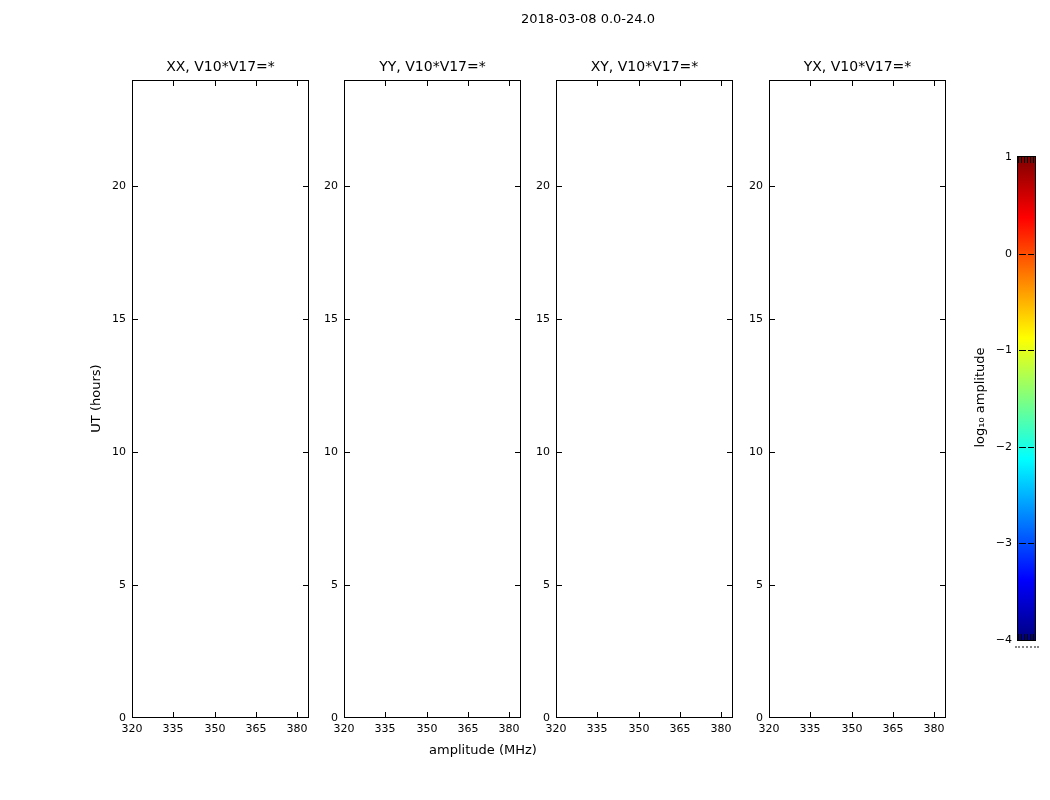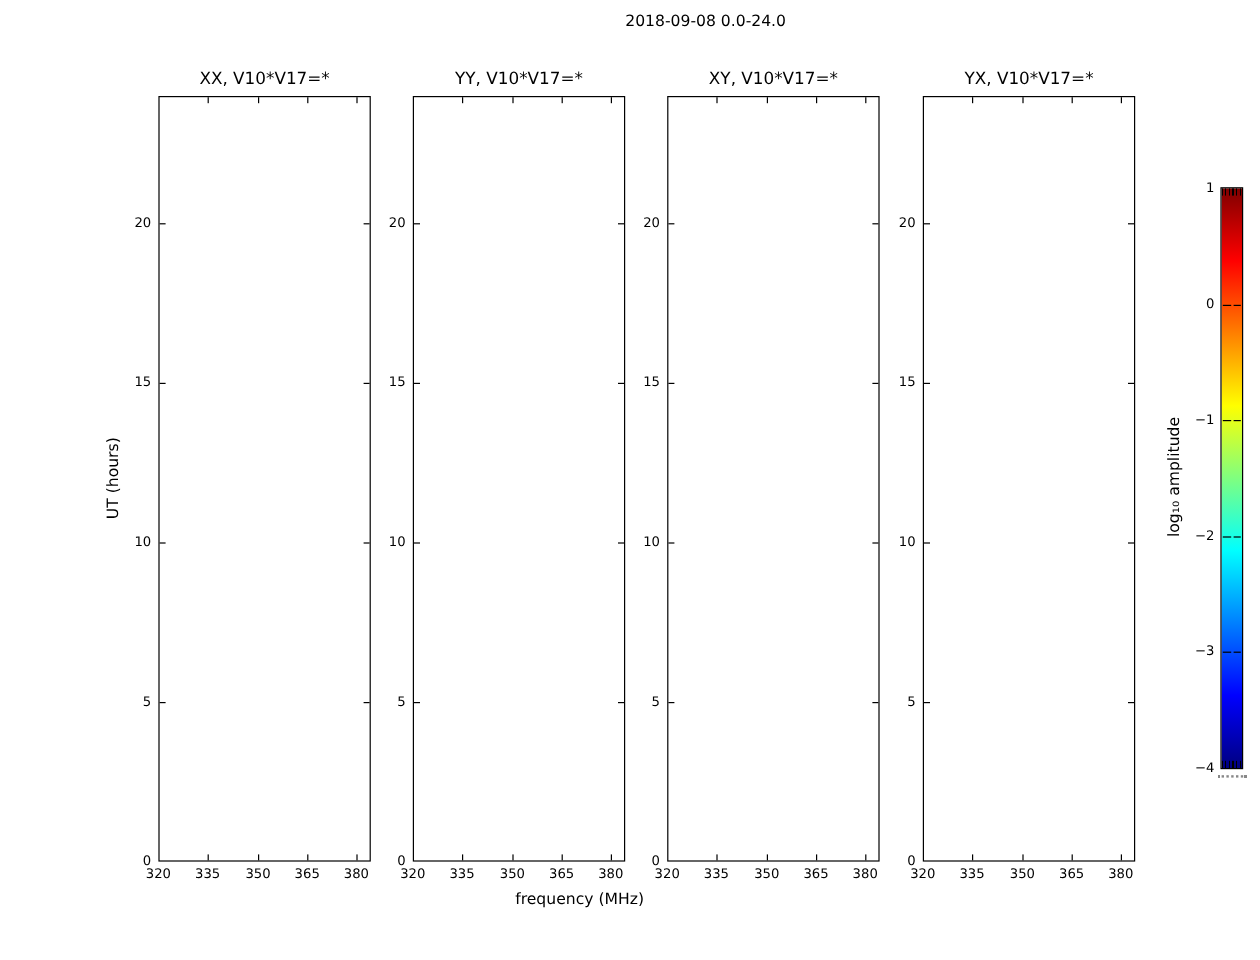--- a/index.html
+++ b/index.html
@@ -28,23 +28,23 @@
   .cbar-tick-label{position:absolute;width:32px;text-align:right;font-size:11px;line-height:12px;height:12px;}
   .cbar-tick{position:absolute;background:#000;height:1px;}
   .cbar-dotted{position:absolute;left:1015px;top:646px;width:24px;height:0;border-top:2px dotted #888;}
   .cbar-label{position:absolute;left:919px;top:390px;width:120px;text-align:center;font-size:13px;line-height:15px;
     transform:rotate(-90deg);transform-origin:center;white-space:nowrap;}
 </style>
 </head>
 <body>
 
 <div class="figure">
-  <div class="fig-title">2018-09-08 0.0-24.0</div>
+  <div class="fig-title">2018-03-08 0.0-24.0</div>
   <div class="yaxis-label">UT (hours)</div>
-  <div class="xaxis-label">frequency (MHz)</div>
+  <div class="xaxis-label">amplitude (MHz)</div>
 
   <div id="panels">
       <div class="panel-box" style="left: 132px; top: 80px; width: 177px; height: 638px;"></div>
       <div class="panel-title" style="left: 132px; top: 58px; width: 177px;">XX, V10*V17=*</div>
       <div class="ytick-label" style="left: 90px; top: 712px;">0</div>
       <div class="ytick-label" style="left: 90px; top: 579px;">5</div>
       <div class="tick h" style="left: 133px; top: 585px;"></div>
       <div class="tick h" style="left: 303px; top: 585px;"></div>
       <div class="ytick-label" style="left: 90px; top: 446px;">10</div>
       <div class="tick h" style="left: 133px; top: 452px;"></div>

